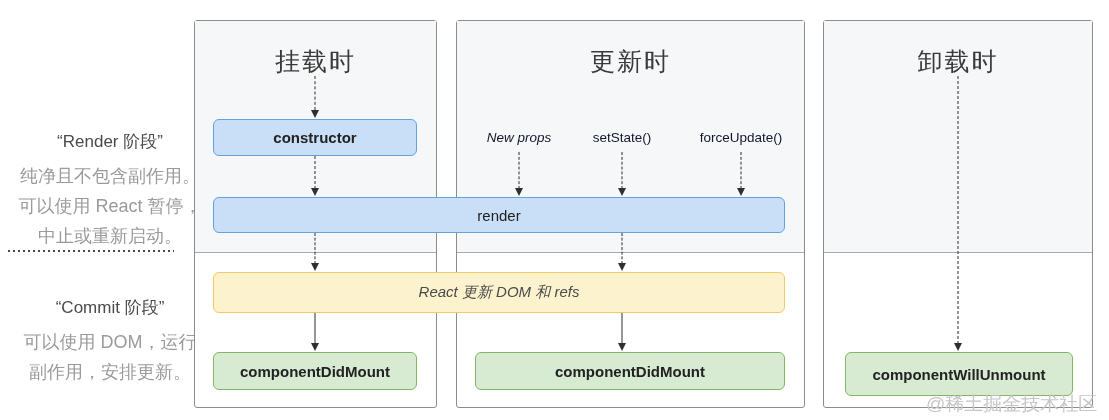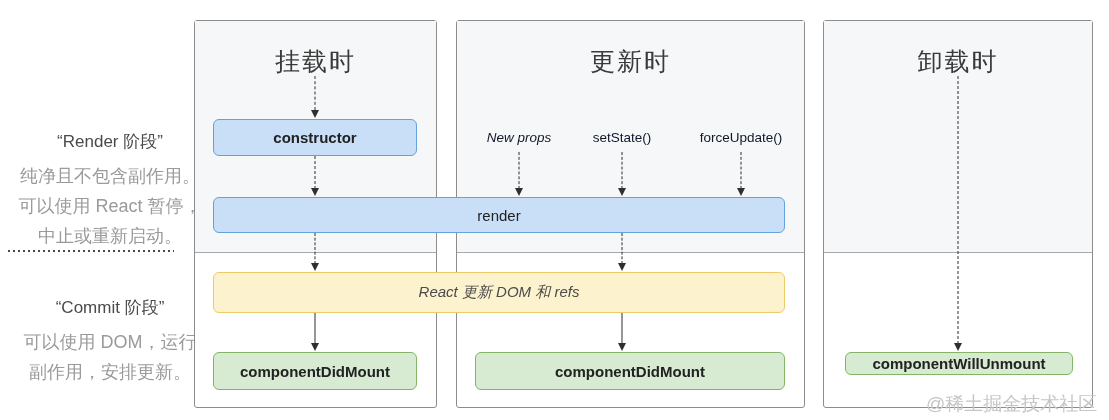--- a/index.html
+++ b/index.html
@@ -110,17 +110,17 @@
   <div class="ahead" style="left:622px; top:343px;"></div>
 
   <div class="vline vdash" style="left:958px; top:76px; height:268px;"></div>
   <div class="ahead" style="left:958px; top:343px;"></div>
 
   <div class="box box-blue bold" style="left:213px; top:119px; width:204px; height:37px;">constructor</div>
   <div class="box box-blue" style="left:213px; top:197px; width:572px; height:36px;">render</div>
   <div class="box box-yellow" style="left:213px; top:272px; width:572px; height:41px;">React 更新 DOM 和 refs</div>
   <div class="box box-green bold" style="left:213px; top:352px; width:204px; height:38px;">componentDidMount</div>
   <div class="box box-green bold" style="left:475px; top:352px; width:310px; height:38px;">componentDidMount</div>
-  <div class="box box-green bold" style="left:845px; top:352px; width:228px; height:23px;">componentWillUnmount</div>
+  <div class="box box-green bold" style="left:845px; top:352px; width:228px; height:44px;">componentWillUnmount</div>
 
   <div class="watermark">@稀土掘金技术社区</div>
 
 </div>
 
 </body></html>

